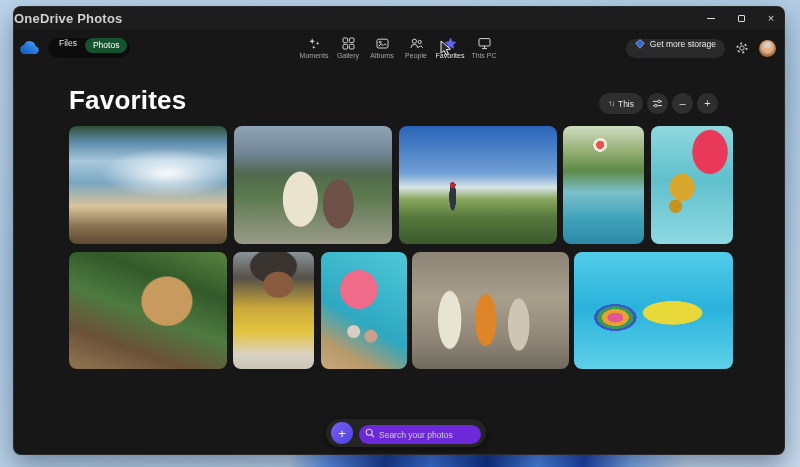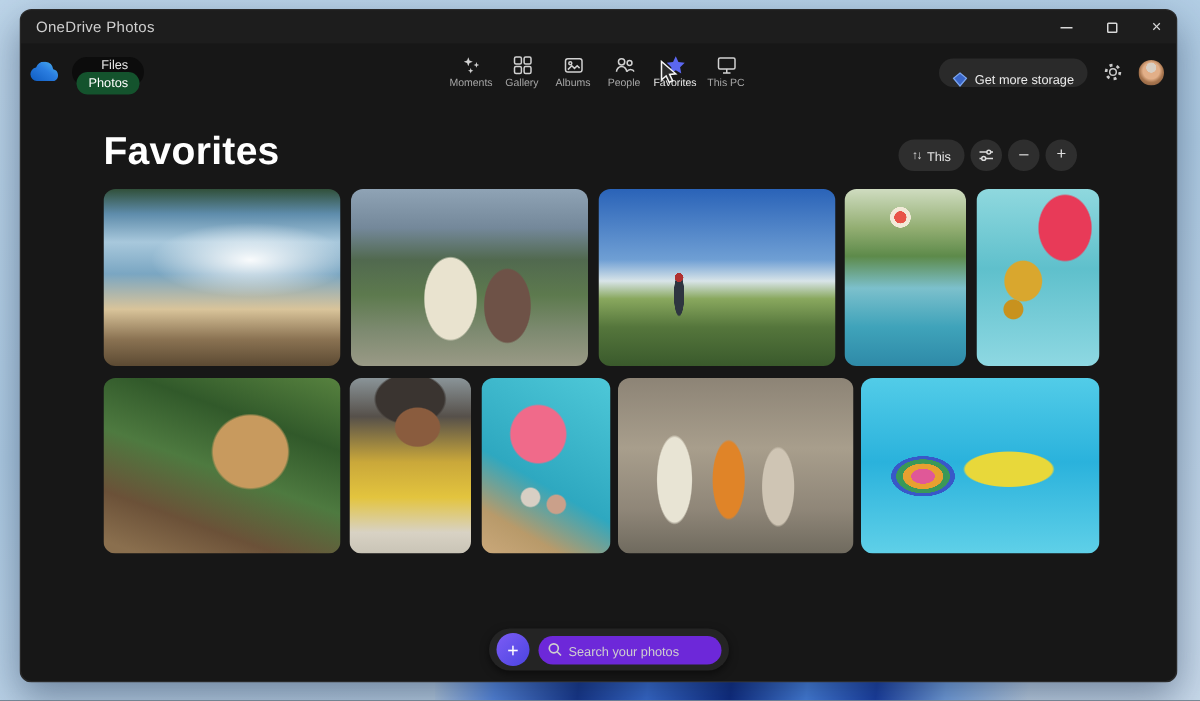--- a/index.html
+++ b/index.html
@@ -14,42 +14,42 @@
              rgba(190,210,230,0) 86%); }
 
   
   .window { position:absolute; left:13px; top:6px; width:772px; height:449px;
             background:var(--window_bg,#171717); border-radius:8px;
             border:1px solid rgba(255,255,255,.08);
             box-shadow:0 10px 26px rgba(20,40,70,.45); overflow:hidden; }
 
   .titlebar { position:absolute; left:0; top:0; width:100%; height:22px;
               display:flex; align-items:center; background:#1d1d1d; }
-  .titlebar .title { margin-left:10px; font-size:10px; color:#cfcfcf; letter-spacing:.2px; }
+  .titlebar .title { font-size:13px; color:#cfcfcf; letter-spacing:.2px;font-weight:bold; }
   .win-controls { position:absolute; right:6px; top:0; height:22px; display:flex; align-items:center; gap:16px; }
   .win-btn { width:14px; height:14px; display:flex; align-items:center; justify-content:center; color:#d8d8d8; }
   .glyph-min { width:8px; height:1px; background:#d8d8d8; display:block; }
   .glyph-max { width:7px; height:7px; border:1px solid #d8d8d8; border-radius:1px; display:block; }
   .glyph-close { font-size:11px; line-height:1; }
 
   
   .navbar { position:absolute; left:0; top:22px; width:100%; height:38px; }
   .nav-left { position:absolute; left:5px; top:0; height:100%; display:flex; align-items:center; gap:7px; }
-  .toggle { display:flex; align-items:flex-end; background:#0c0c0c; border-radius:10px; height:20px; padding:0 3px;flex-direction:column; }
+  .toggle { display:flex; align-items:flex-start; background:#0c0c0c; border-radius:10px; height:20px; padding:0 3px; }
   .toggle .seg { font-size:8.5px; color:#e6e6e6; padding:0 8px; }
   .toggle .seg.active { background:#14532d; color:#ffffff; font-weight:normal; border-radius:8px; height:15px; line-height:15px; }
 
   .nav-center { position:absolute; left:50%; top:2px; transform:translateX(-50%); display:flex; gap:2px; }
   .nav-item { width:32px; display:flex; flex-direction:column; align-items:center; gap:2px; padding-top:5px; }
   .nav-item .ni-icon { height:14px; display:flex; align-items:center; justify-content:center; }
   .nav-item .ni-label { font-size:7px; color:#a6a6a6; white-space:nowrap; }
   .nav-item.active .ni-label { color:#e9e9e9; }
 
   .nav-right { position:absolute; right:8px; top:0; height:100%; display:flex; align-items:center; gap:10px; }
-  .storage-btn { display:flex; align-items:flex-end; gap:5px; height:19px; padding:0 9px;
+  .storage-btn { display:flex; align-items:flex-start; gap:5px; height:19px; padding:0 9px;
                  background:#2a2a2a; border-radius:10px; color:#ececec; font-size:8.5px; }
   .avatar { width:17px; height:17px; border-radius:50%;
             background:radial-gradient(circle at 50% 30%, #d8cfc4 0 22%, rgba(0,0,0,0) 24%),
                        radial-gradient(circle at 50% 42%, #e2af88 0 42%, #a8764f 60%, #7c5438 100%); }
 
   
   .page-title { position:absolute; left:55px; top:78px; font-size:26px; font-weight:bold; color:#ffffff; letter-spacing:.2px; }
   .toolbar { position:absolute; right:66px; top:86px; display:flex; align-items:center; gap:4px; }
   .pill-btn { display:flex; align-items:center; gap:4px; height:21px; padding:0 9px;
               background:#2e2e2e; border-radius:11px; color:#e5e5e5; font-size:8.5px; }

